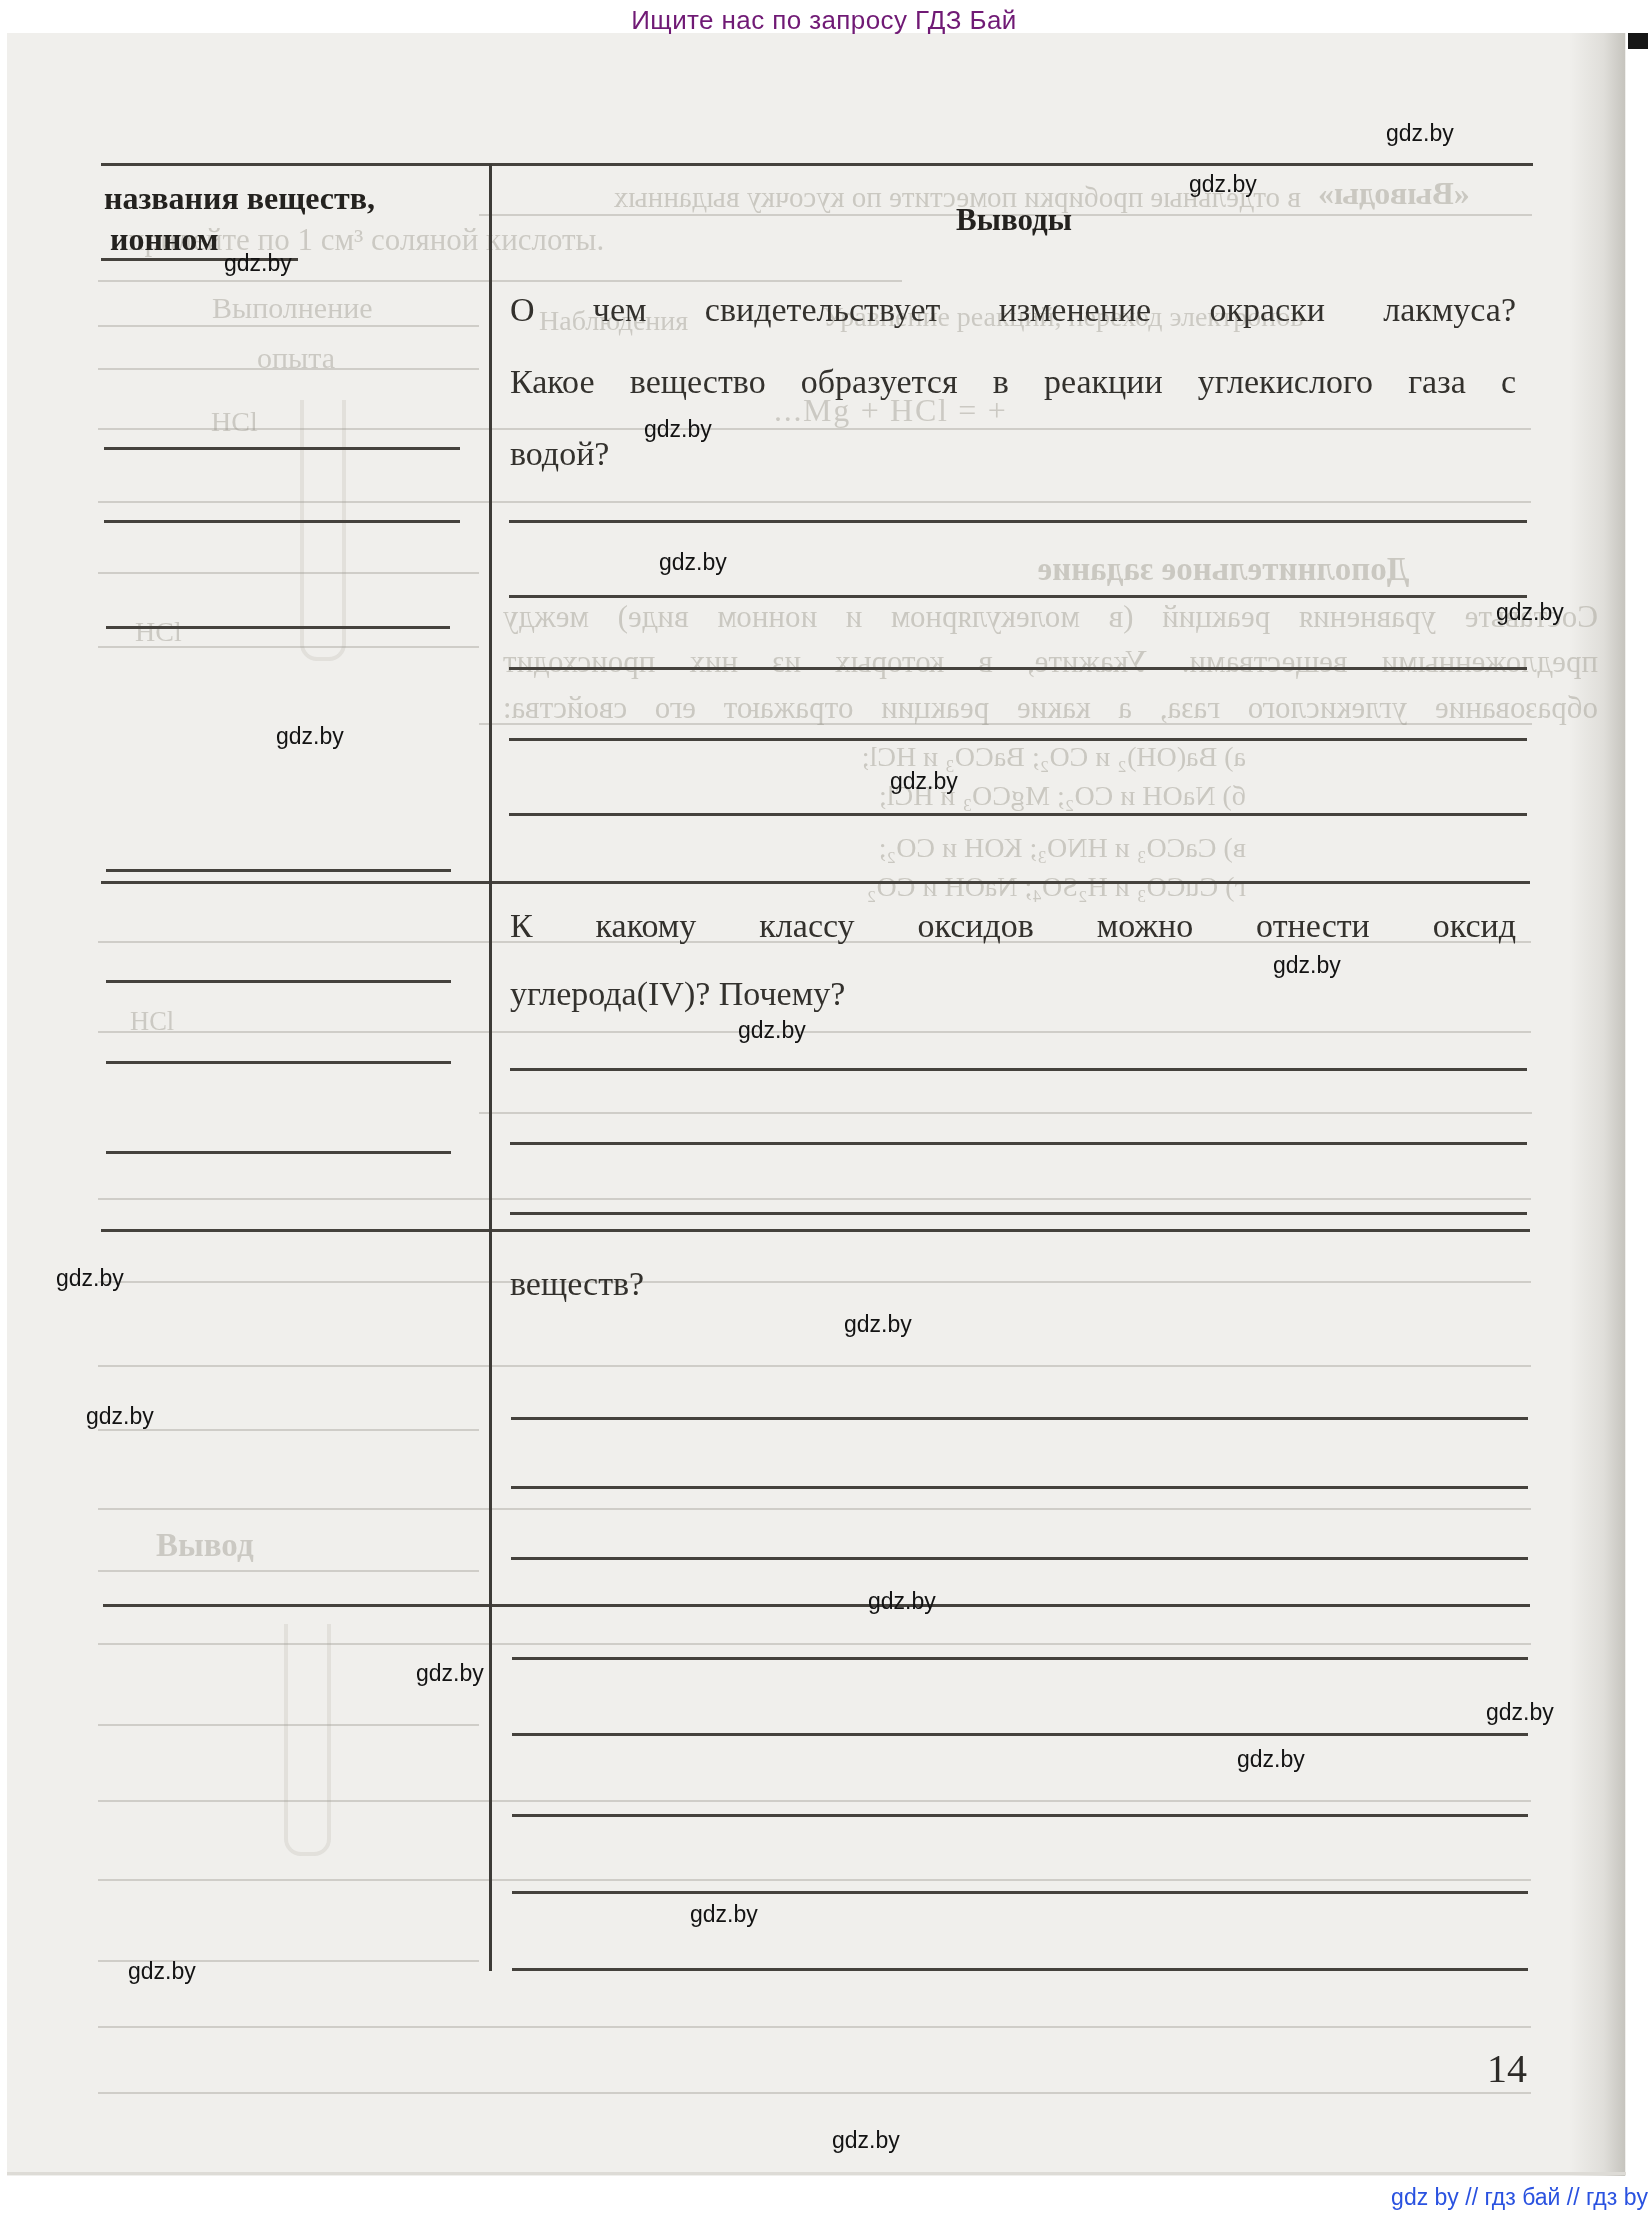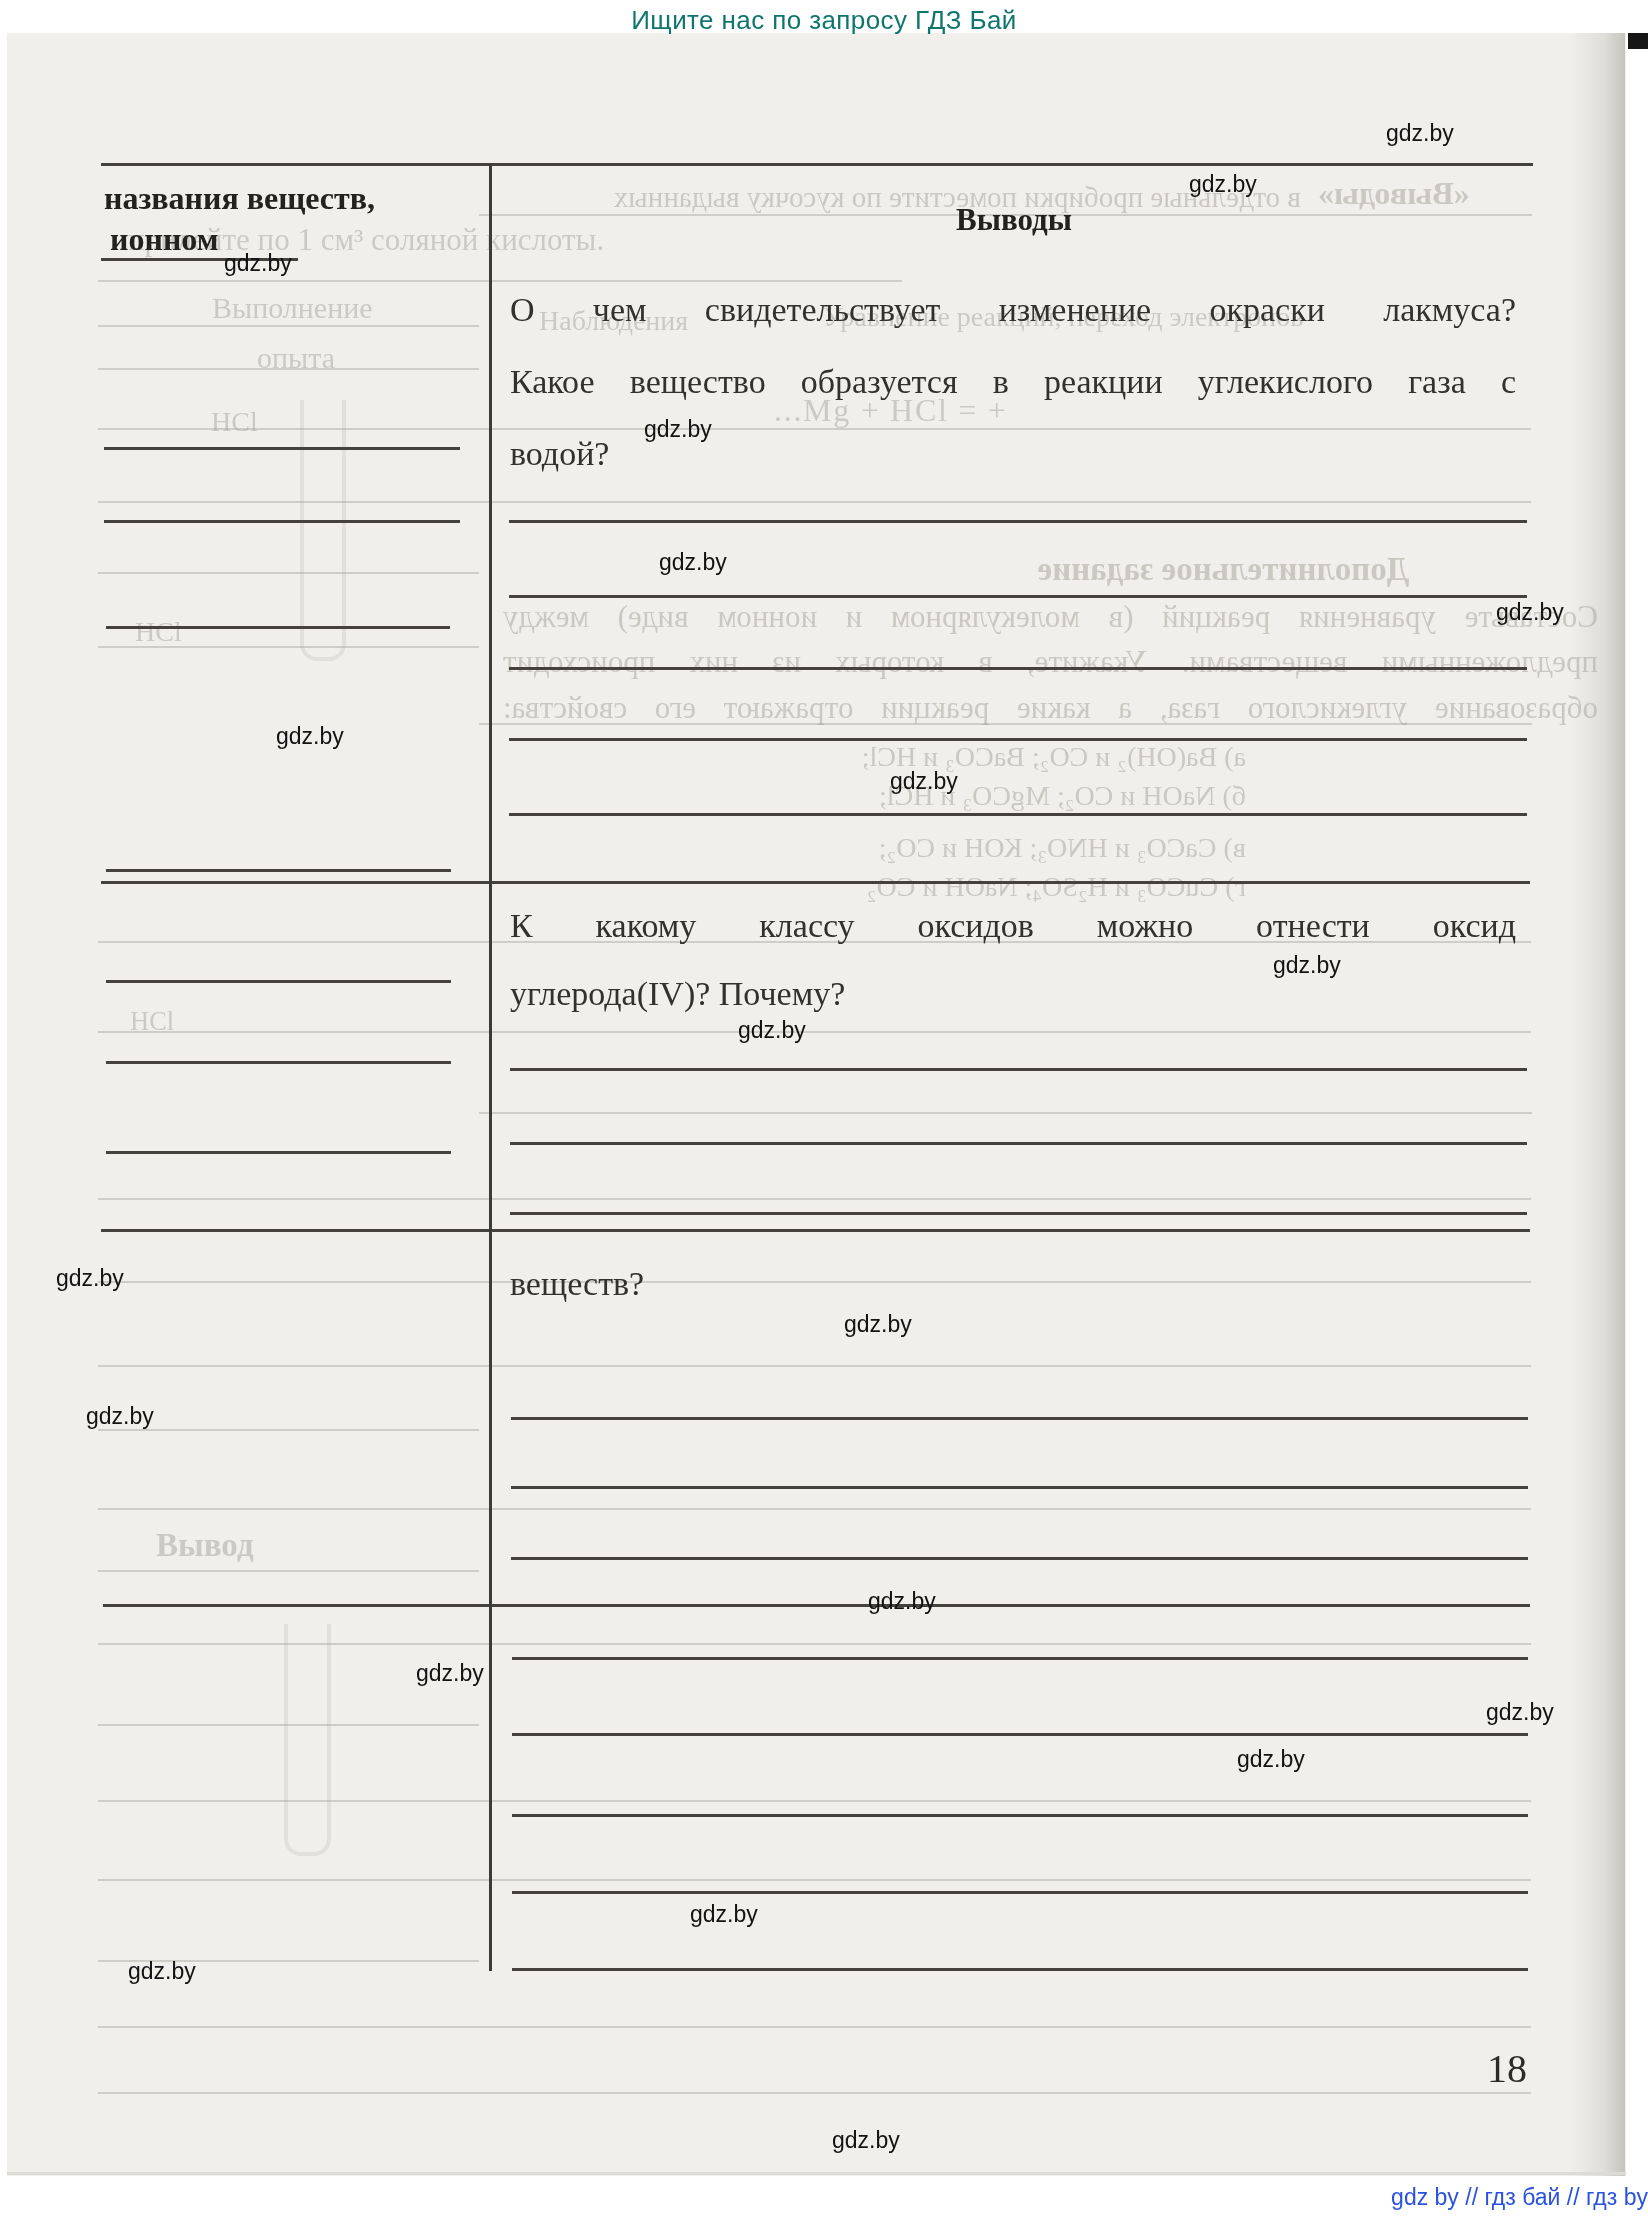--- a/index.html
+++ b/index.html
@@ -132,41 +132,41 @@
       <div class="dl" style="left: 511px; top: 1557px; width: 1017px; height: 2.6px;"></div>
       <div class="dl" style="left: 103px; top: 1604px; width: 1427px; height: 2.6px;"></div>
       <div class="dl" style="left: 512px; top: 1657px; width: 1016px; height: 2.6px;"></div>
       <div class="dl" style="left: 512px; top: 1733px; width: 1016px; height: 2.6px;"></div>
       <div class="dl" style="left: 512px; top: 1814px; width: 1016px; height: 2.6px;"></div>
       <div class="dl" style="left: 512px; top: 1891px; width: 1016px; height: 2.6px;"></div>
       <div class="dl" style="left: 512px; top: 1968px; width: 1016px; height: 2.6px;"></div>
       <div class="vline" style="left: 489px; top: 164px; width: 2.6px; height: 1807px;"></div>
     </div>
 
-  <div class="banner-top" style="color:#0f766e;">Ищите нас по запросу ГДЗ Бай</div>
+  <div class="banner-top" style="color:#701a75;">Ищите нас по запросу ГДЗ Бай</div>
   <div class="banner-bottom" style="color:#2a52e0;">gdz by  //  гдз бай  //  гдз by</div>
 
   <div class="hdr" style="left:104px; top:180px; font-size:32px;">названия веществ,</div>
   <div class="hdr" style="left:110px; top:221px; font-size:32px;">ионном</div>
   <div class="hdr" style="left:937px; top:202px; width:154px; text-align:center; font-size:31px;">Выводы</div>
 
   <div class="q" style="left:510px; top:274px; width:1006px; line-height:72px;">
     <span class="jline">О чем свидетельствует изменение окраски лакмуса?</span>
     <span class="jline">Какое вещество образуется в реакции углекислого газа с</span>
     <span class="lline">водой?</span>
   </div>
   <div class="q" style="left:510px; top:892px; width:1006px; line-height:68px;">
     <span class="jline">К какому классу оксидов можно отнести оксид</span>
     <span class="lline">углерода(IV)? Почему?</span>
   </div>
   <div class="q" style="left:510px; top:1243px; width:1006px; line-height:82px;">
     <span class="lline">веществ?</span>
   </div>
 
-  <div class="pagenum">18</div>
+  <div class="pagenum">14</div>
 
   <div id="wm-layer">
       <div class="wm" style="left: 1386px; top: 120px;">gdz.by</div>
       <div class="wm" style="left: 1189px; top: 171px;">gdz.by</div>
       <div class="wm" style="left: 224px; top: 250px;">gdz.by</div>
       <div class="wm" style="left: 644px; top: 416px;">gdz.by</div>
       <div class="wm" style="left: 659px; top: 549px;">gdz.by</div>
       <div class="wm" style="left: 276px; top: 723px;">gdz.by</div>
       <div class="wm" style="left: 1496px; top: 599px;">gdz.by</div>
       <div class="wm" style="left: 890px; top: 768px;">gdz.by</div>

